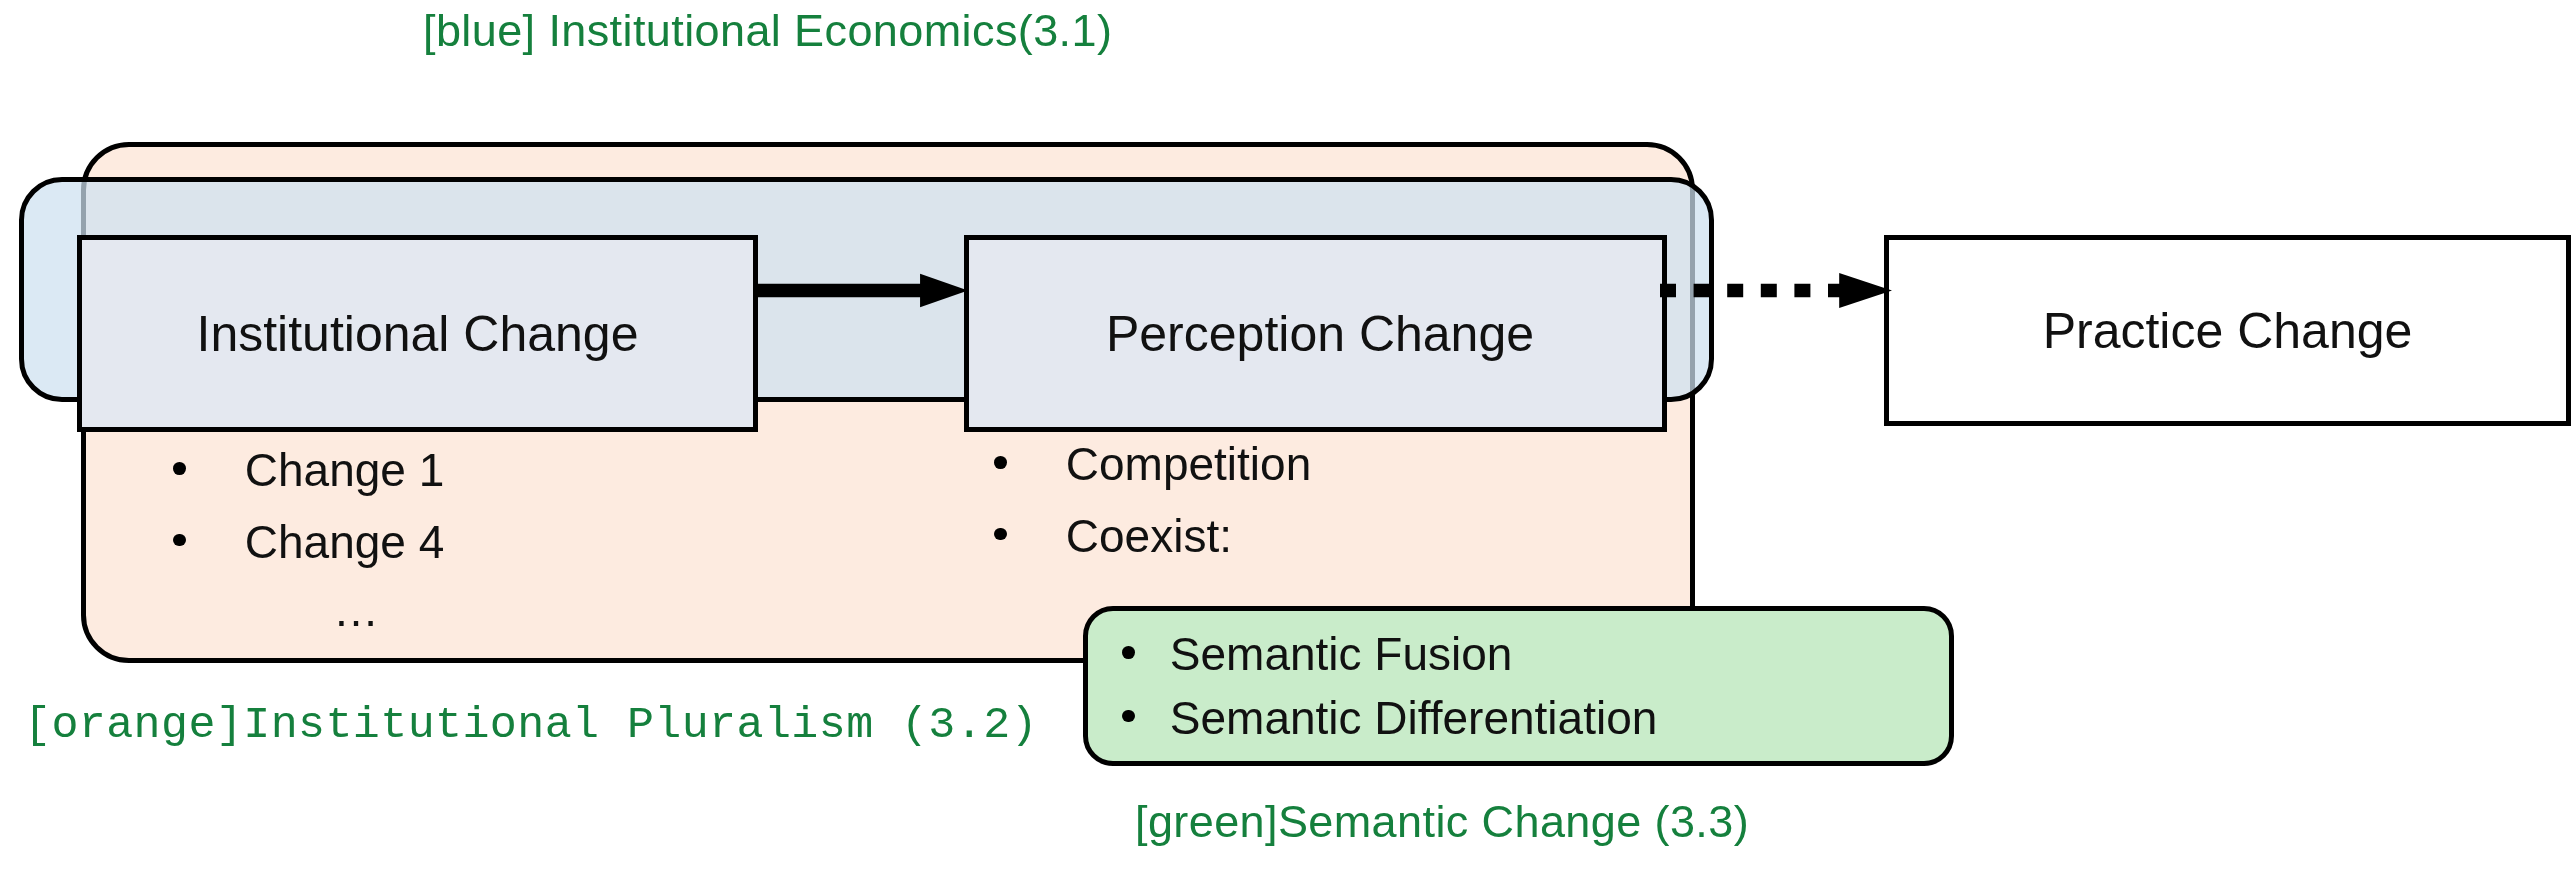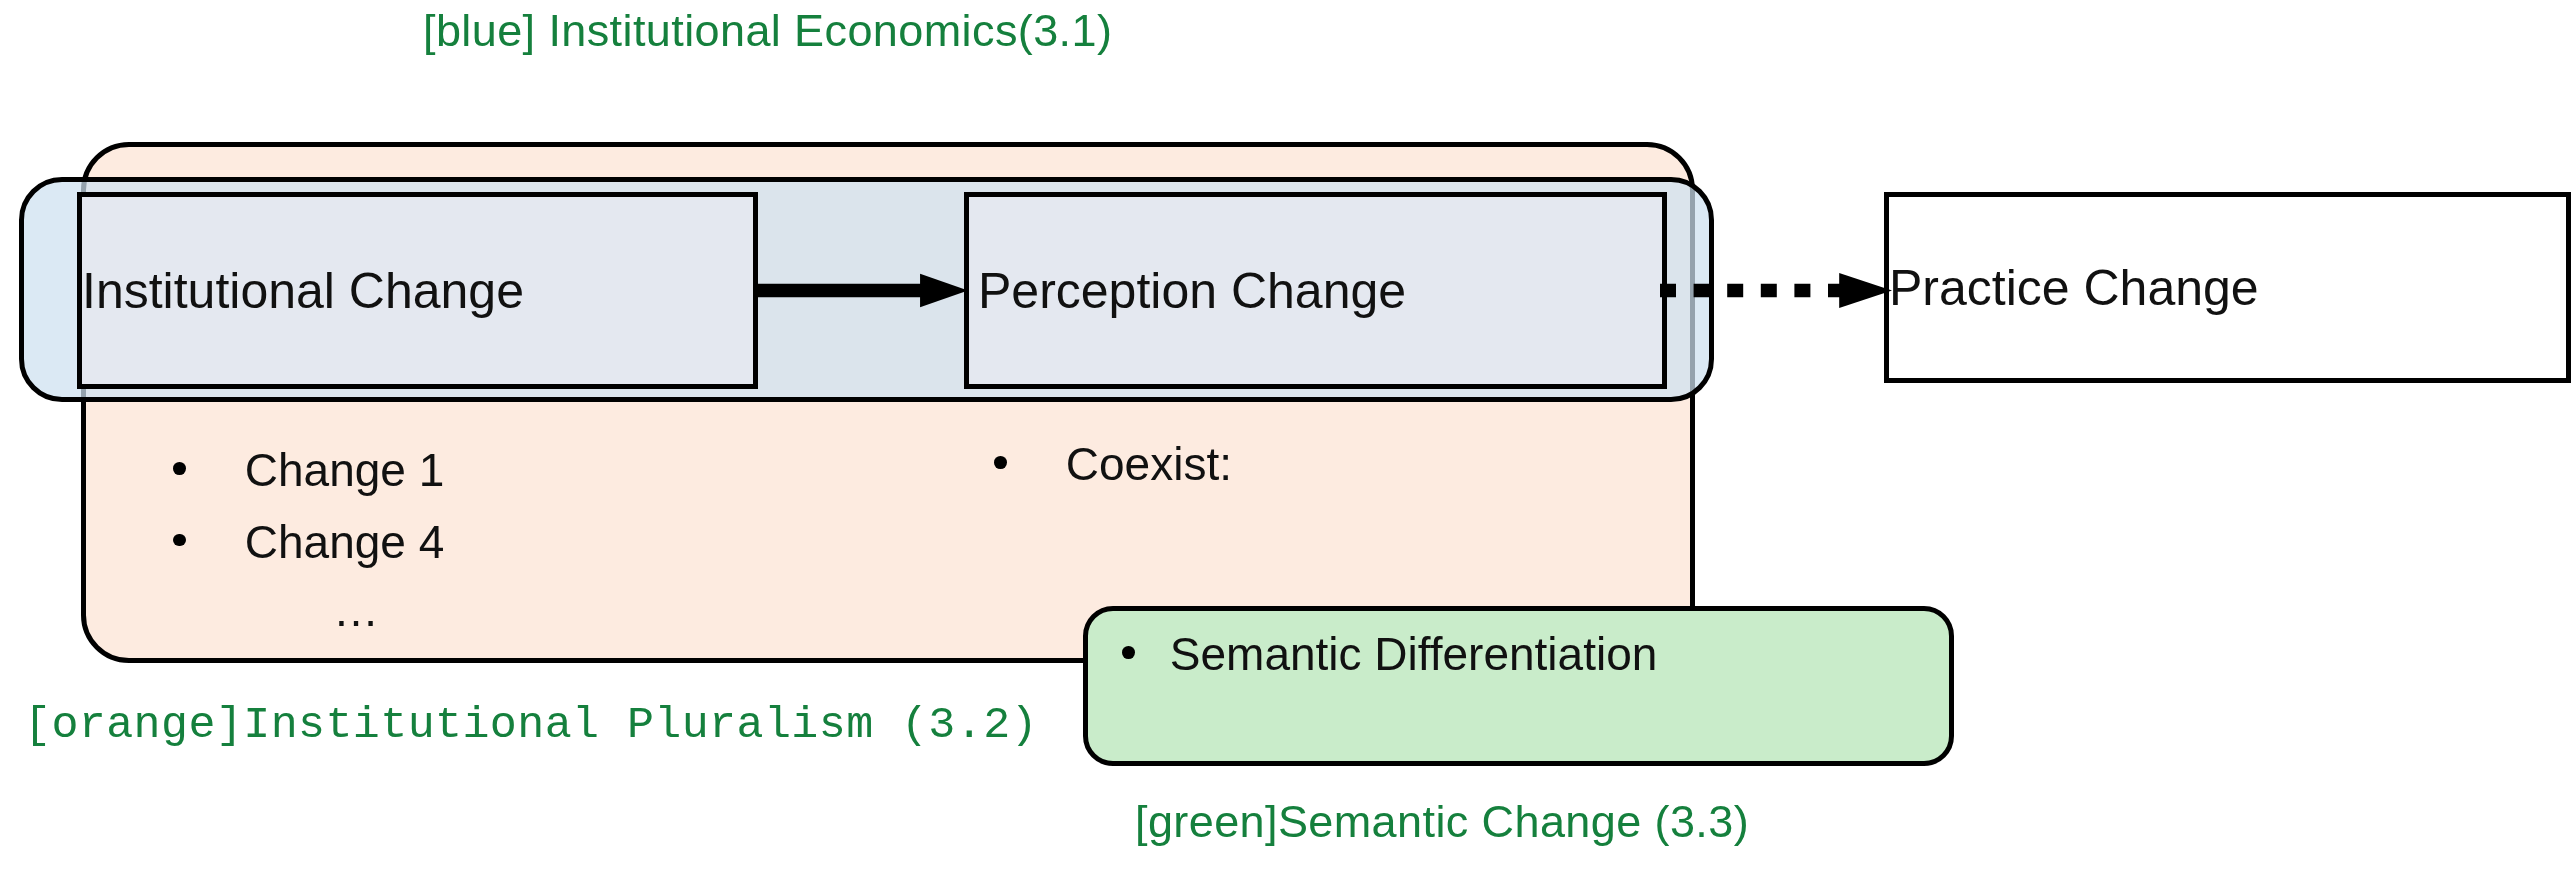--- a/index.html
+++ b/index.html
@@ -57,22 +57,23 @@
     box-sizing: border-box;
     z-index: 2;
   }
 
   
   .proc-box {
     border: 5.6px solid #000000;
     box-sizing: border-box;
     display: flex;
     align-items: center;
-    justify-content: flex-start;
+    justify-content: center;
     z-index: 3;
+    margin-top: 43px;
   }
   .proc-label {
     font-size: 50px;
     line-height: 1.0;
     white-space: nowrap;
     color: #111111;
   }
   #box-institutional-change {
     left: 77px;  top: 192px;  width: 681px; height: 197px;
     background: #e4e8f0;
@@ -197,29 +198,37 @@
     <div class="bullet-item">
       <span class="bullet-dot"></span>
       <span>Change 4</span>
     </div>
     <div class="ellipsis-row">…</div>
   </div>
 
   <div class="abs bullet-list" id="bullets-right">
     <div class="bullet-item">
       <span class="bullet-dot"></span>
+      <span>Competition</span>
+    </div>
+    <div class="bullet-item">
+      <span class="bullet-dot"></span>
       <span>Coexist:</span>
     </div>
   </div>
 
   <div class="abs" id="green-group"></div>
 
   <div class="abs bullet-list" id="green-bullets">
     <div class="bullet-item">
       <span class="bullet-dot"></span>
+      <span>Semantic Fusion</span>
+    </div>
+    <div class="bullet-item">
+      <span class="bullet-dot"></span>
       <span>Semantic Differentiation</span>
     </div>
   </div>
 
   <div class="abs caption" id="caption-orange">[orange]Institutional Pluralism (3.2)</div>
 
   <div class="abs caption" id="caption-green">[green]Semantic Change (3.3)</div>
 
 </div>
 

